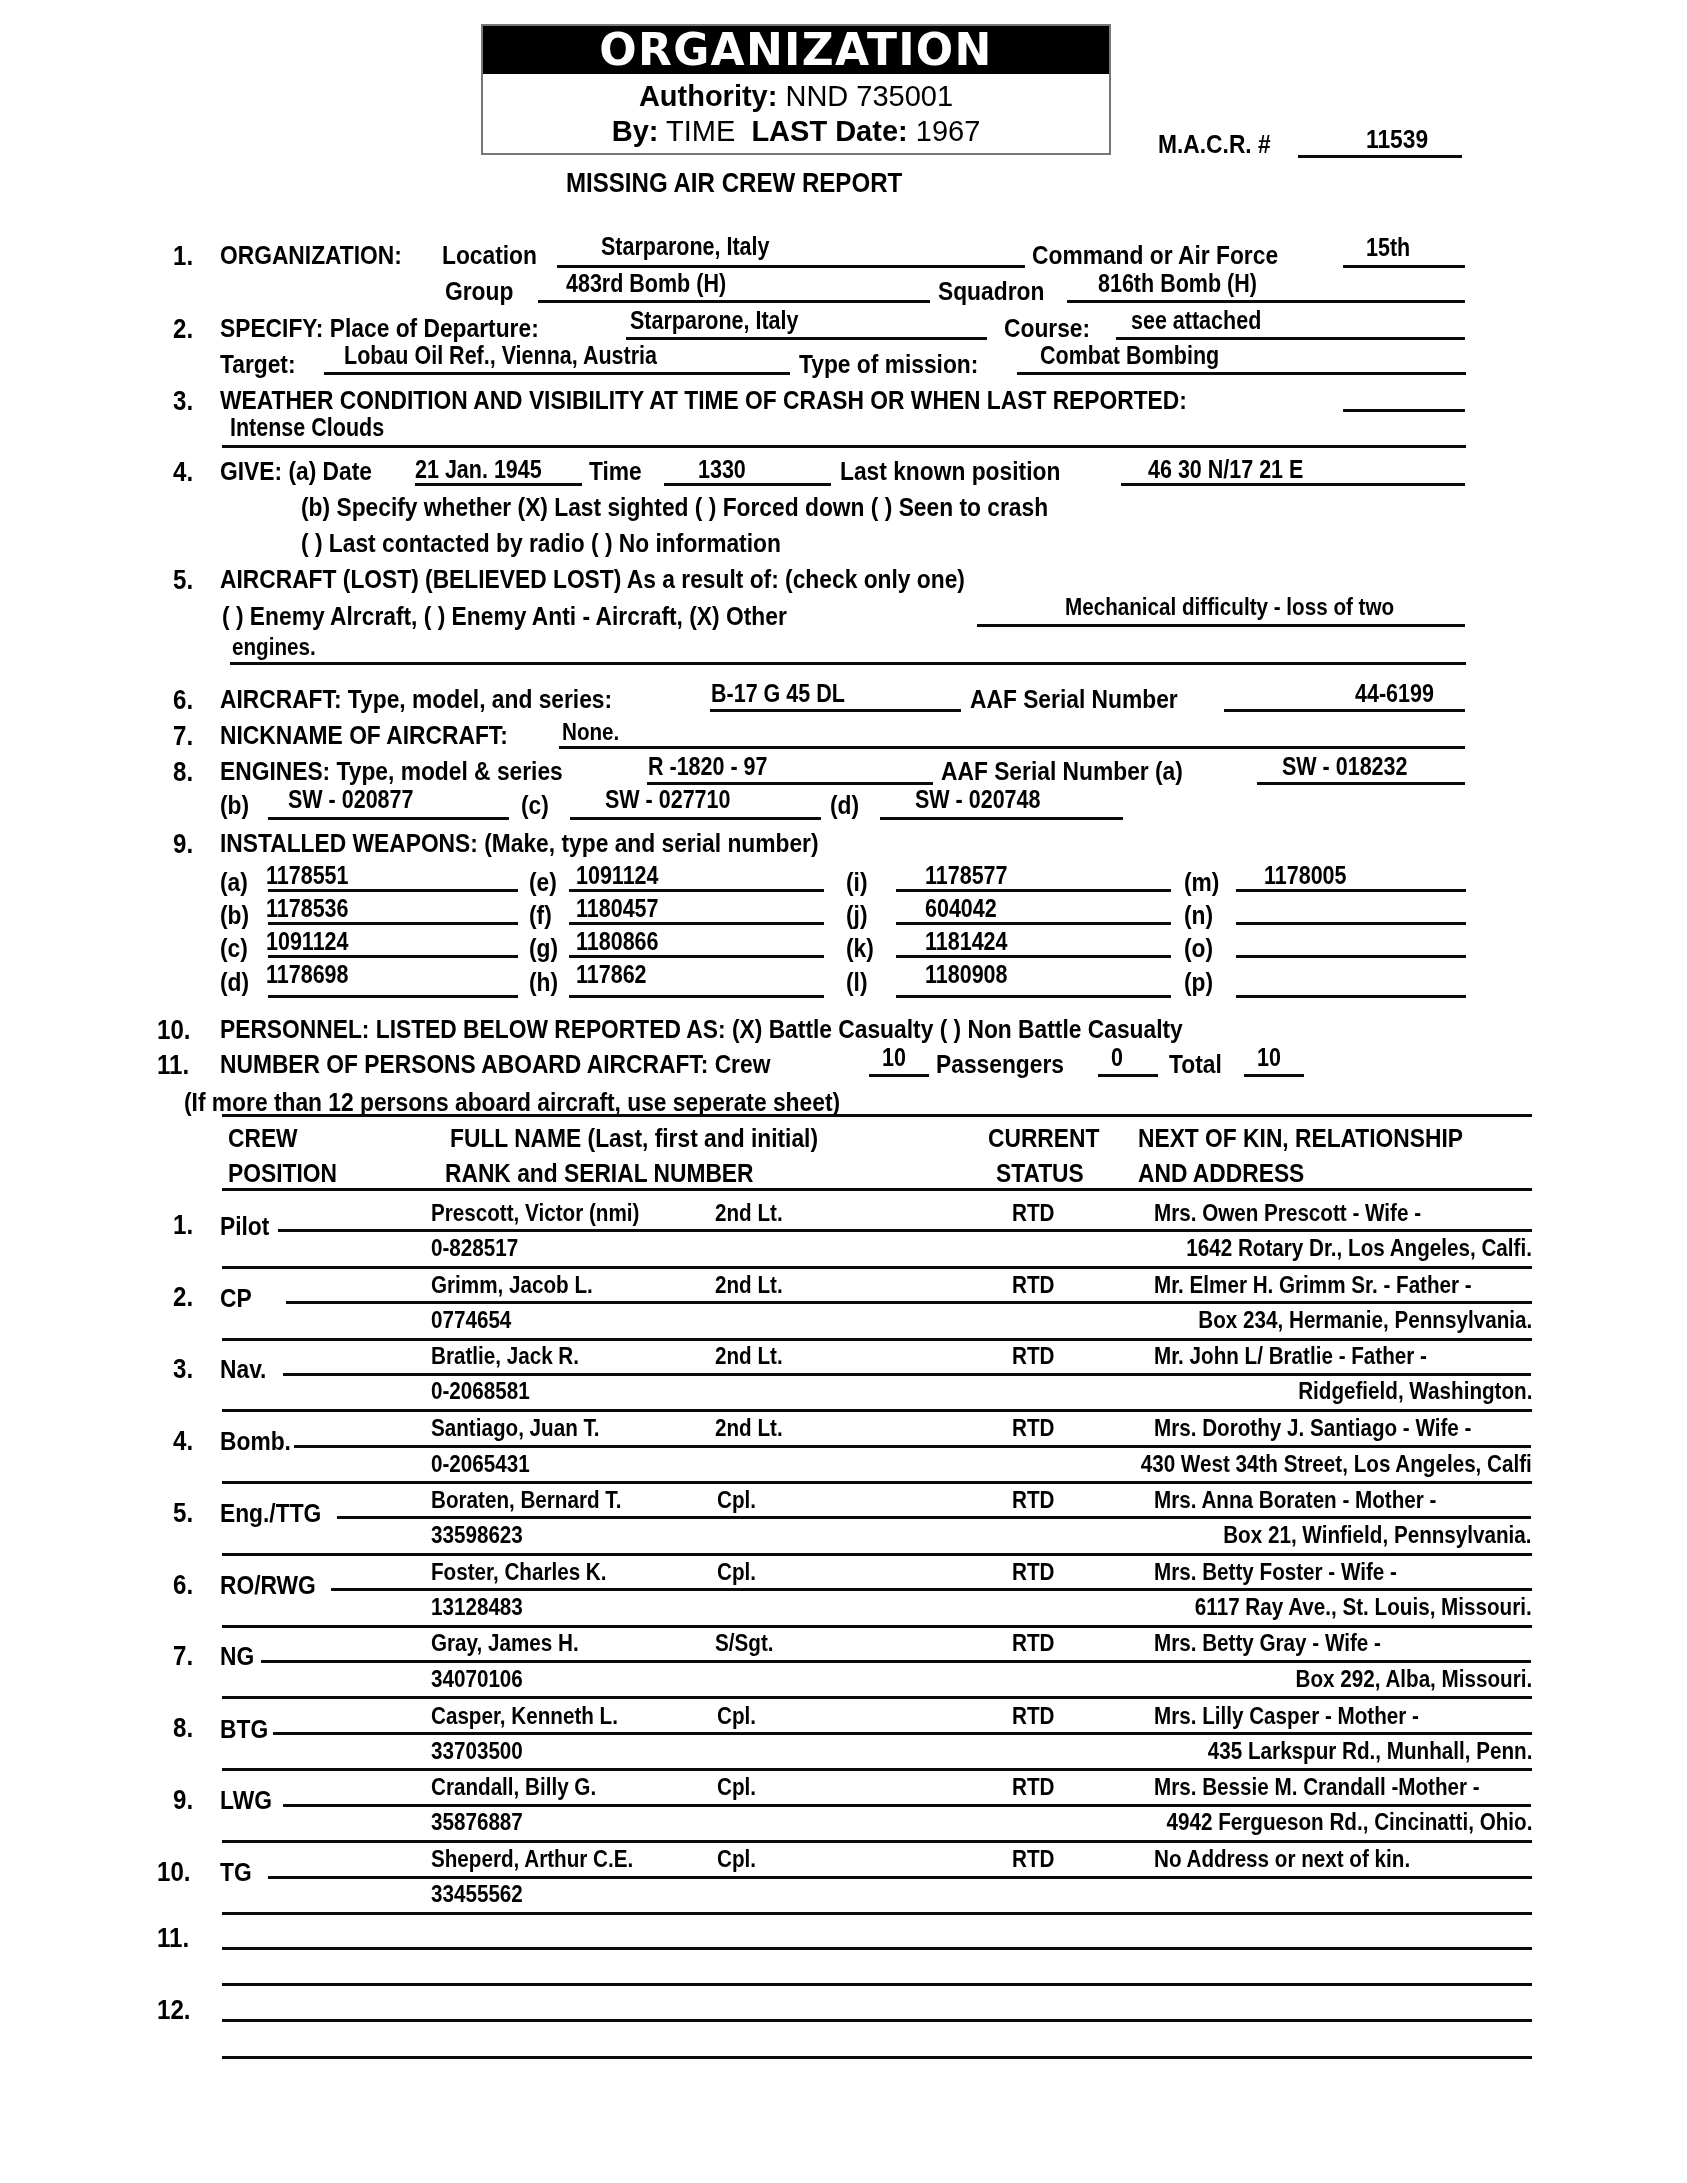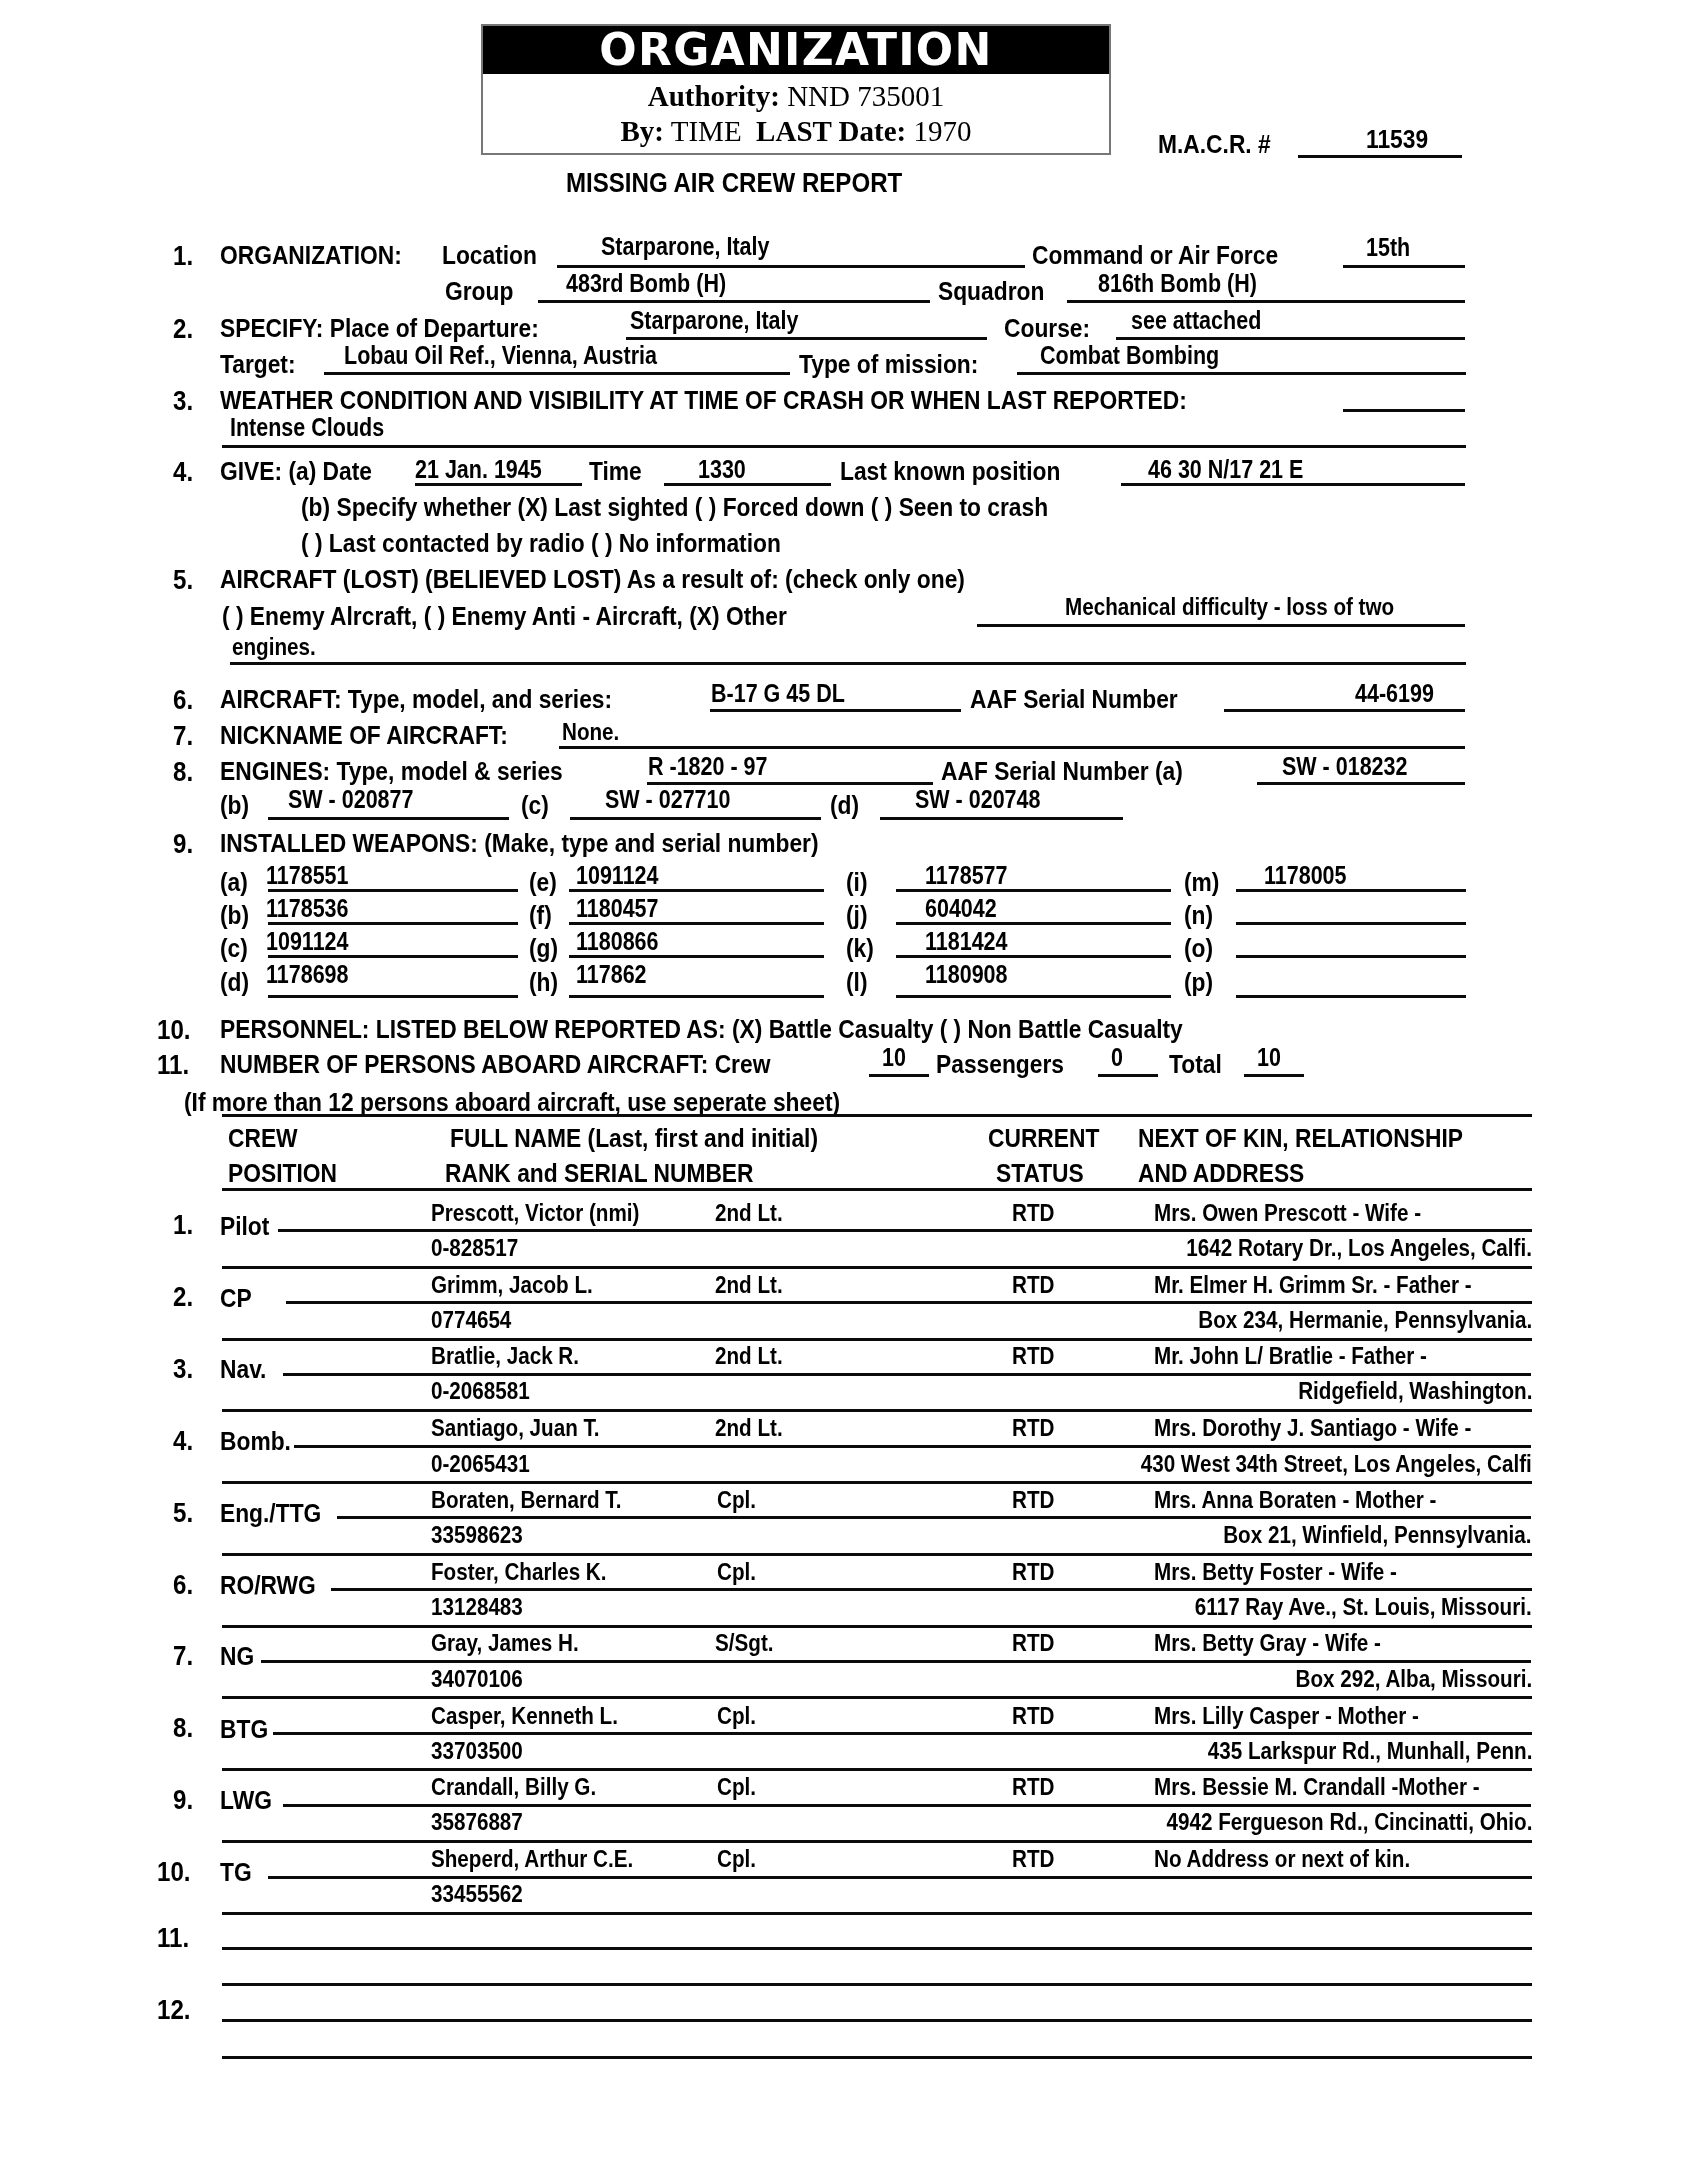--- a/index.html
+++ b/index.html
@@ -13,40 +13,40 @@
   .ln { position: absolute; height: 3.3px; background: #0b0b0b; }
   .num { position: absolute; font-weight: bold; font-size: 28px; line-height: 1;
          transform: scaleX(0.86); transform-origin: left top; }
 
   #stamp { position: absolute; left: 481px; top: 24px; width: 626px; height: 127px;
            border: 2px solid #777; background: #fff; }
   #stamp .band { position: absolute; left: 0; top: 0; right: 0; height: 48px; background: #000;
                  color: #fff; font-family: "DejaVu Sans", sans-serif; font-weight: bold;
                  font-size: 44px; text-align: center; line-height: 48px; letter-spacing: 1.3px; }
   #stamp .l1, #stamp .l2 { position: absolute; left: 0; right: 0; text-align: center;
-                 font-family: Liberation Serif, serif; font-size: 29px; line-height: 1; }
+                 font-family: Liberation Sans, sans-serif; font-size: 29px; line-height: 1; }
   #stamp .l1 { top: 56px; }
   #stamp .l2 { top: 91px; }
   .b { font-weight: bold; }
   .n { font-weight: normal; }
 </style>
 </head>
 <body>
 
 <div id="stamp">
   <div class="band">ORGANIZATION</div>
   <div class="l1">
     <span class="b">Authority:</span>
     <span class="n">NND 735001</span>
   </div>
   <div class="l2">
     <span class="b">By:</span>
     <span class="n">TIME</span>&nbsp;
     <span class="b">LAST Date:</span>
-    <span class="n">1970</span>
+    <span class="n">1967</span>
   </div>
 </div>
 
 <div class="t" style="left:1158px;top:131px;font-size:26.5px;">M.A.C.R. #</div>
 <div class="v" style="left:1366px;top:126px;font-size:26.5px;">11539</div>
 <div class="ln" style="left:1298px;top:155px;width:164px;"></div>
 <div class="t" style="left:566px;top:169px;font-size:28px;">MISSING AIR CREW REPORT</div>
 
 <div class="num" style="left:173px;top:242px;">1.</div>
 <div class="t" style="left:220px;top:242px;">ORGANIZATION:</div>

